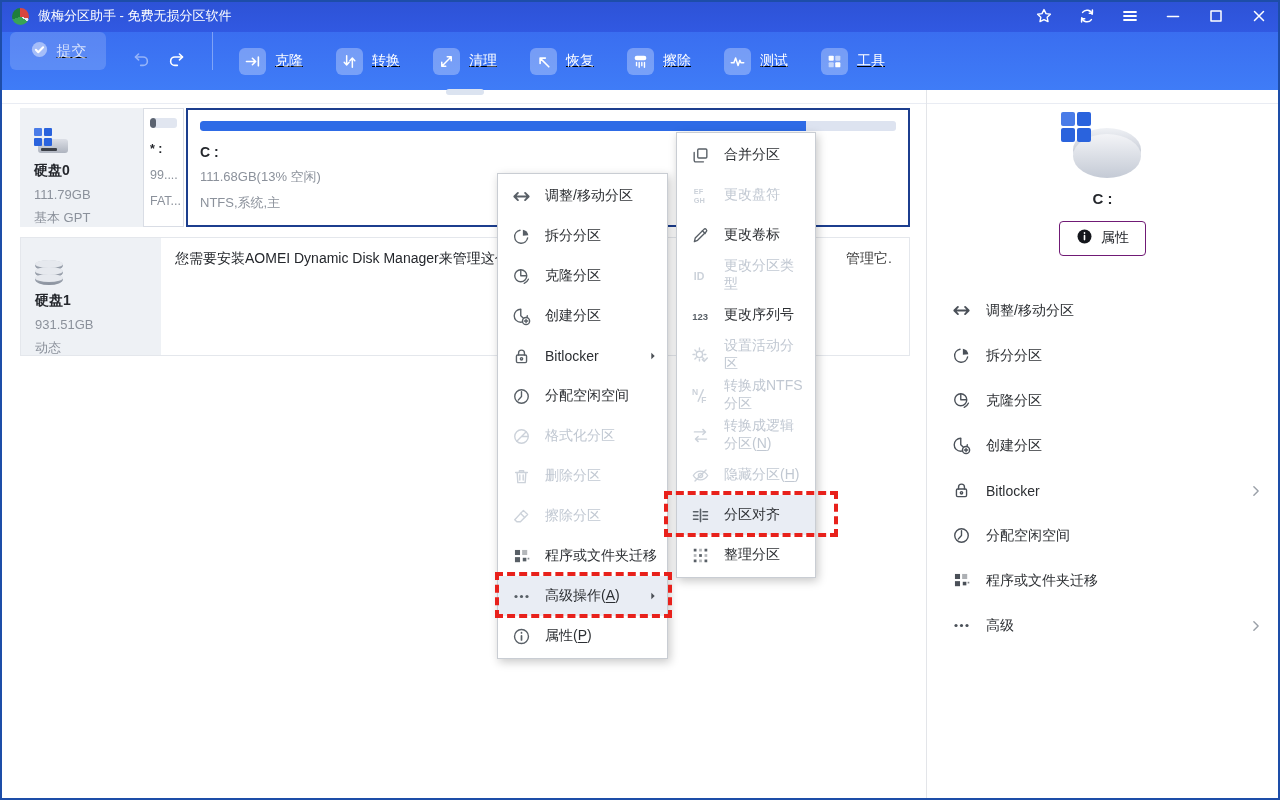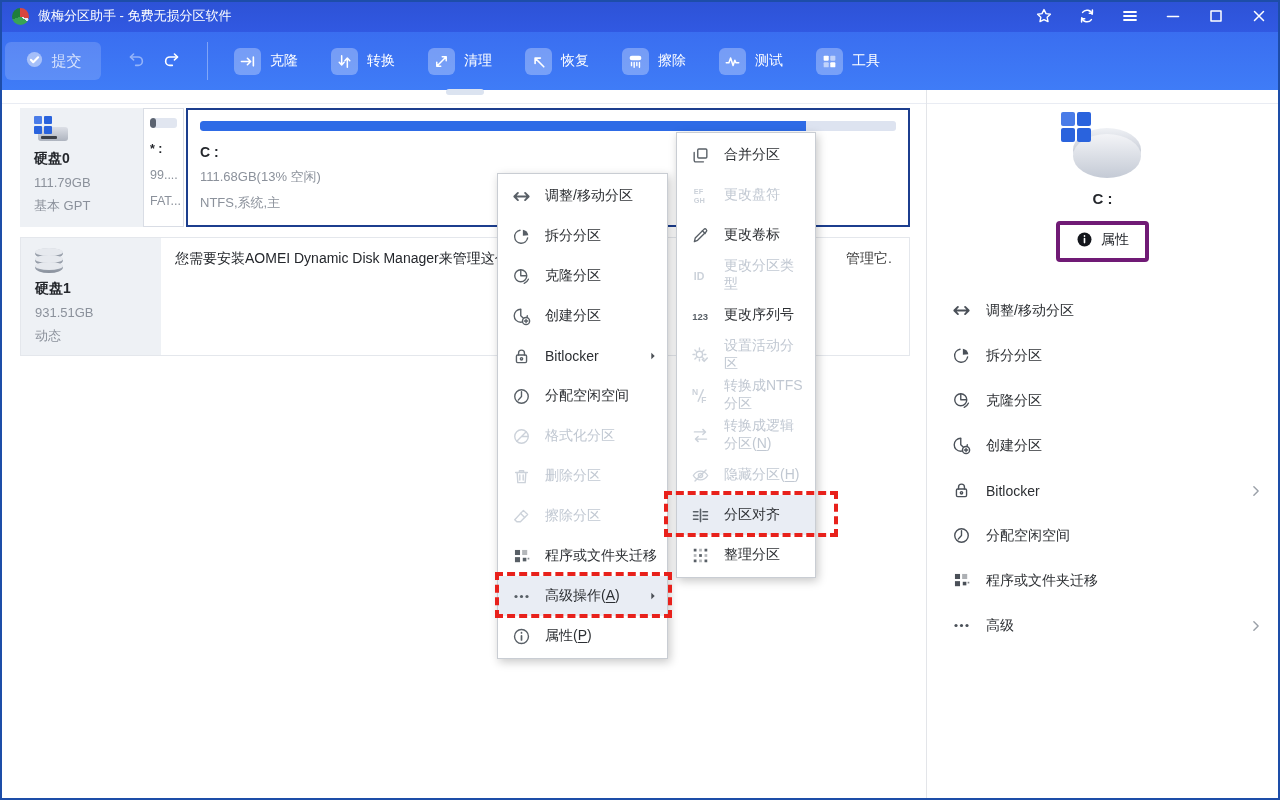--- a/index.html
+++ b/index.html
@@ -17,42 +17,42 @@
     background:conic-gradient(#d9463e 0 105deg,#e8ecf2 105deg 125deg,#38a356 125deg 250deg,#1f7e3c 250deg 360deg);
     flex:none; }
   .win-title { color:#fff; font-size:13px; margin-left:9px;text-align:right; }
   .tb-icons { margin-left:auto; display:flex; align-items:center; gap:25px; color:#fff; }
   .tb-icons .icon { width:18px; height:18px; display:flex; cursor:default; }
   .tb-icons .icon svg { width:18px; height:18px; }
 
   
   .toolbar { position:absolute; left:0; top:32px; width:1280px; height:58px;
     background:linear-gradient(180deg,#3a6ef0,#3f7cf7);
-    display:flex; align-items:center; padding:0 5px; z-index:10; }
+    display:flex; padding:0 10px; z-index:10;text-decoration:underline; }
   .submit-btn { width:96px; height:38px; border-radius:6px; background:rgba(255,255,255,.16);
     display:flex; align-items:center; justify-content:center; gap:8px;
     color:rgba(255,255,255,.75); font-size:15px; }
   .submit-btn .icon svg { width:19px; height:19px; }
   .undo-redo { display:flex; align-items:center; gap:16px; margin-left:26px; color:#fff; }
   .undo-redo .icon svg { width:19px; height:19px; }
   .undo-dim { opacity:.45; }
   .tb-sep { width:1px; height:38px; background:rgba(255,255,255,.35); margin:0 26px; }
   .tool-buttons { display:flex; align-items:center; gap:33px; }
   .tb-btn { display:flex; align-items:center; gap:9px; color:#fff; font-size:14px; cursor:default; }
   .tb-icon-box { width:27px; height:27px; border-radius:6px; background:rgba(255,255,255,.3);
     display:flex; align-items:center; justify-content:center; color:#fff; }
   .tb-icon-box svg { width:17px; height:17px; }
 
   
   .content { position:absolute; left:2px; top:90px; width:1276px; height:708px; background:#fff; }
   .content-topline { position:absolute; left:2px; top:103px; width:1276px; height:1px; background:#e9ecf3; }
   .pill { position:absolute; left:446px; top:89px; width:38px; height:6px; border-radius:3px; background:#dbe3f0; z-index:12; }
 
   
-  .disk-card { position:absolute; width:140px; height:119px; background:#eef1f5; padding:8px 14px; }
+  .disk-card { position:absolute; width:140px; height:119px; background:#eef1f5; padding:20px 14px; }
   .disk-name { font-size:14px; font-weight:bold; color:#24272c; margin-top:6px; }
   .disk-meta { font-size:13px; color:#8b919b; margin-top:7px; }
 
   .disk-icon-basic { position:relative; width:36px; height:28px; }
   .dib-squares { position:absolute; left:0; top:0; display:grid;
     grid-template-columns:8px 8px; grid-template-rows:8px 8px; gap:2px; z-index:2; }
   .dib-squares span { background:#2a63dd; border-radius:1px; }
   .dib-squares span:first-child { background:#4a7ce8; }
   .dib-body { position:absolute; left:4px; top:11px; width:30px; height:14px; border-radius:3px;
     background:linear-gradient(#dcdfe6,#aeb4bf); }
@@ -115,22 +115,22 @@
   .vol-disc { position:absolute; left:12px; top:16px; width:68px; height:44px; border-radius:50%;
     background:linear-gradient(180deg,#eff1f5,#aab1c0); }
   .vol-disc::after { content:""; position:absolute; left:0; top:6px; width:68px; height:44px;
     border-radius:50%; background:linear-gradient(180deg,#f3f4f7,#c4cad5); }
   .vol-squares { position:absolute; left:0; top:0; display:grid;
     grid-template-columns:14px 14px; grid-template-rows:14px 14px; gap:2px; z-index:2; }
   .vol-squares span { background:#2a63dd; border-radius:2px; }
   .vol-squares span:first-child { background:#4a7ce8; }
   .vol-name { font-size:15px; font-weight:bold; color:#24272c; margin-top:12px; }
   .vol-info { font-size:13.5px; color:#8b919b; margin-top:9px; }
-  .props-btn { display:inline-flex; align-items:flex-start; gap:8px; margin-top:14px;
-    padding:6px 16px 7px; border:4px solid #701a75; border-radius:4px; background:#fff;
+  .props-btn { display:inline-flex; align-items:center; gap:8px; margin-top:14px;
+    padding:6px 16px 7px; border:1px solid #701a75; border-radius:4px; background:#fff;
     font-size:14px; color:#24272c; cursor:default; }
   .props-btn .icon svg { width:17px; height:17px; }
 
   .right-actions { position:absolute; left:927px; top:288px; width:351px; }
   .ra-item { height:45px; display:flex; align-items:center; padding:0 14px 0 24px; gap:15px;
     font-size:14px; color:#2c2f33; cursor:default; }
   .ra-icon { width:20px; height:20px; color:#4a5058; display:flex; align-items:center; justify-content:center; }
   .ra-icon svg { width:19px; height:19px; }
   .ra-chevron { margin-left:auto; color:#9aa0a8; display:flex; }
   .ra-chevron svg { width:16px; height:16px; }

